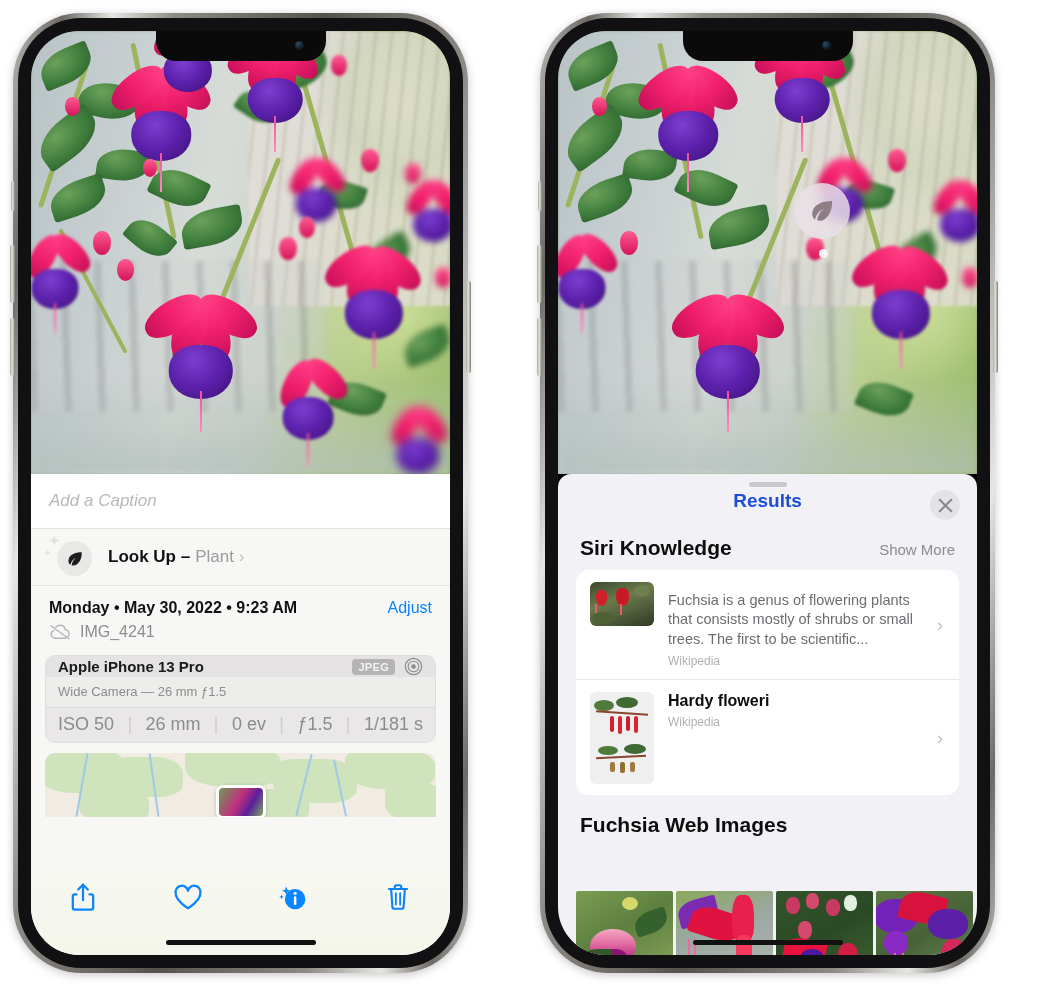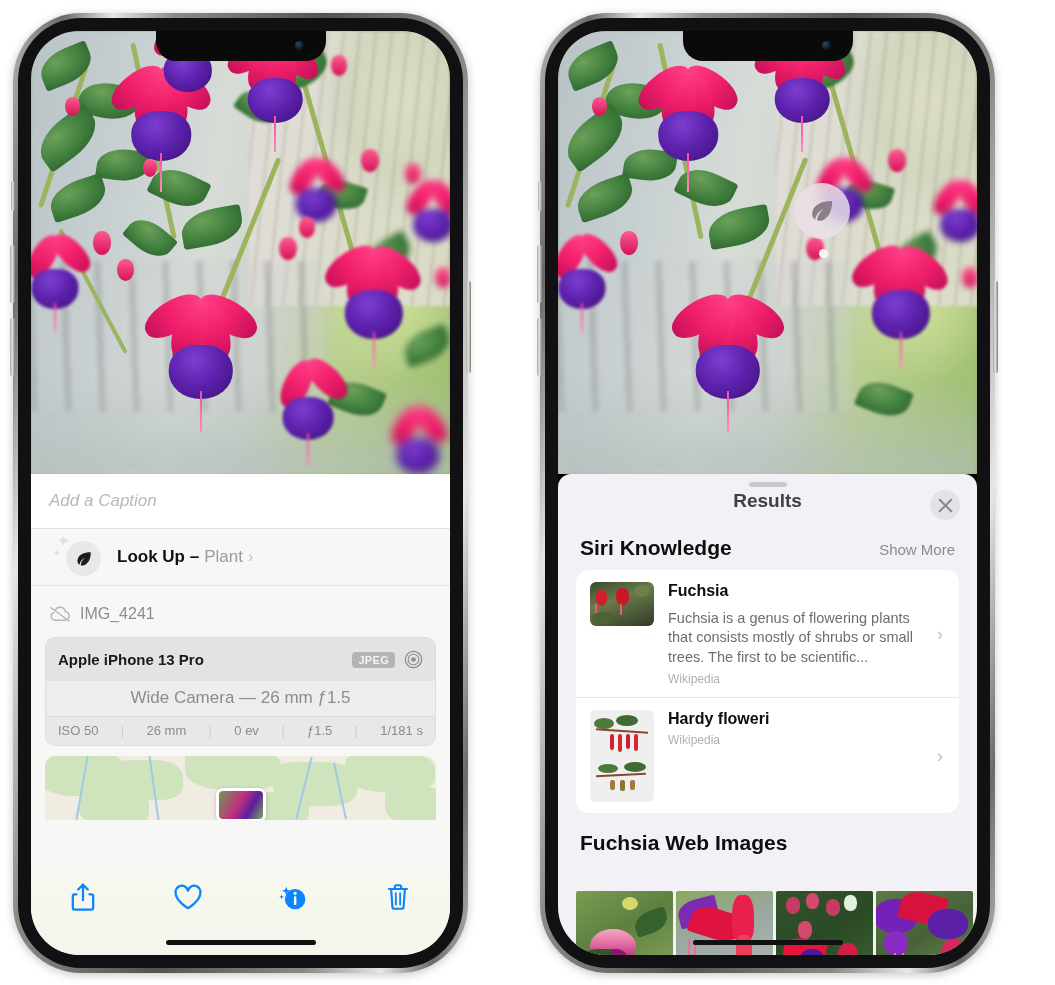--- a/index.html
+++ b/index.html
@@ -147,21 +147,21 @@
     background: #f7f7f5;
   }
   .caption-row {
     height: 55px; background: #fff;
     display: flex; align-items: center; padding: 0 18px;
     border-bottom: .5px solid #e2e2e0;
   }
   .caption-ph { font-size: 17px; color: #b8b8b8; font-style: italic; }
 
   .lookup-row {
-    height: 57px; display: flex; align-items: center; padding: 0 32px;
+    height: 57px; display: flex; align-items: center; padding: 0 23px;
     border-bottom: .5px solid #e2e2e0; position: relative;
   }
   .lookup-ico-wrap { position: relative; width: 38px; height: 38px; margin-right: 16px; }
   .lookup-circle {
     position: absolute; left: 3px; top: 3px;
     width: 35px; height: 35px; border-radius: 50%;
     background: #e8e8e6; display: flex; align-items: center; justify-content: center;
   }
   .sparkle { position: absolute; color: #e0e0de; line-height: 1; }
   .sp1 { left: -6px; top: -5px; font-size: 15px; }
@@ -176,41 +176,41 @@
   .adjust { font-size: 16px; color: #0a84ff; }
   .meta-line2 { display: flex; align-items: center; margin-top: 6px; gap: 9px; }
   .meta-file { font-size: 16px; color: #8d8d8d; }
 
   .exif-card {
     margin: 4px 14px 0; border-radius: 10px; overflow: hidden;
     background: #eceaea; border: .5px solid #e0dedd;
   }
   .exif-head {
     display: flex; align-items: center; justify-content: space-between;
-    padding: 12px 12px; background: #e4e2e2;
+    padding: 1px 12px; background: #e4e2e2;
   }
   .exif-device { font-size: 15px; font-weight: 700; color: #1a1a1a; }
   .exif-head-right { display: flex; align-items: center; gap: 9px; }
   .jpeg-pill {
     background: #b5b3b3; color: #f3f3f3; font-size: 11px; font-weight: 700;
     padding: 2px 6px; border-radius: 4px; letter-spacing: .3px;
   }
   .exif-body { padding: 7px 12px 8px; background: #ededeb; }
-  .exif-row { font-size: 17px; color: #8c8c8c; text-align: center; }
+  .exif-row { font-size: 13px; color: #8c8c8c; }
   .exif-row2 { display: flex; align-items: center; justify-content: space-between; margin-top: 3px; }
   .vibrant-pill {
     border: 1px solid #b6b4b4; color: #8c8c8c; font-size: 11px;
     padding: 2px 9px; border-radius: 9px; letter-spacing: .4px;
   }
   .exif-foot {
     display: flex; align-items: center; justify-content: space-between;
     padding: 6px 12px 7px; background: #e9e7e7;
     border-top: .5px solid #dcdada;
   }
-  .exif-foot span { font-size: 13px; color: #8c8c8c; }
+  .exif-foot span { font-size: 18px; color: #8c8c8c; }
   .exif-div { color: #cfcdcd !important; }
 
   
   .map-wrap {
     margin: 10px 14px 0; height: 64px; border-radius: 10px 10px 0 0; overflow: hidden;
     position: relative;
     background: #f0ece2;
   }
   .map-green { position: absolute; border-radius: 26% 40% 32% 44%; background: #cfe3bd; }
   .map-water { position: absolute; background: #9fc9e8; }
@@ -238,21 +238,21 @@
     z-index: 30;
   }
   .grabber {
     position: absolute; left: 50%; transform: translateX(-50%); top: 8px;
     width: 38px; height: 5px; border-radius: 3px; background: #c9c8cd;
   }
   .sheet-head {
     height: 54px; display: flex; align-items: center; justify-content: center;
     position: relative;
   }
-  .sheet-title { font-size: 19px; font-weight: 700; color: #404040; }
+  .sheet-title { font-size: 19px; font-weight: 700; color: #1d4ed8; }
   .close-btn {
     position: absolute; right: 17px; top: 16px;
     width: 30px; height: 30px; border-radius: 50%;
     background: #e3e2e7; display: flex; align-items: center; justify-content: center;
   }
 
   .sec-head {
     display: flex; align-items: baseline; justify-content: space-between;
     padding: 8px 22px 10px;
   }
@@ -421,20 +421,24 @@
                 <path d="M20 4C12 4 5 7 4.2 13.4c-.3 2.3.6 4.4 2.3 5.6.5-3.6 3-7 6.8-8.6-2.9 2.2-4.8 5.3-5.3 9 1.9.7 4.2.4 6.1-.9C18.6 15.5 20.4 9.6 20 4z" fill="#1d1d1f"></path>
               </svg>
             </div>
           </div>
           <span class="lookup-label">Look Up –</span>
           <span class="lookup-sub">Plant</span>
           <span class="chev-small">›</span>
         </div>
 
         <div class="meta-block">
+          <div class="meta-line1">
+            <span class="meta-date">Monday • May 30, 2022 • 9:23 AM</span>
+            <span class="adjust">Adjust</span>
+          </div>
           <div class="meta-line2">
             <span>
               <svg width="22" height="16" viewBox="0 0 26 18" aria-hidden="true">
                 <path d="M7.2 16.3h11.3c3 0 5.3-2.2 5.3-5 0-2.6-1.9-4.7-4.4-5-.6-3-3.2-5.2-6.4-5.2-2 0-3.8.9-5 2.3" fill="none" stroke="#b6b6b6" stroke-width="1.7" stroke-linecap="round"></path>
                 <path d="M7.2 16.3c-2.6 0-4.7-2-4.7-4.5 0-2.1 1.4-3.9 3.4-4.4" fill="none" stroke="#b6b6b6" stroke-width="1.7" stroke-linecap="round"></path>
                 <line x1="2.2" y1="1.6" x2="23.6" y2="17" stroke="#b6b6b6" stroke-width="1.7" stroke-linecap="round"></line>
               </svg>
             </span>
             <span class="meta-file">IMG_4241</span>
           </div>
@@ -655,21 +659,20 @@
           <div class="kcard">
             <div class="kthumb land">
               <div style="position:absolute;left:6px;top:8px;width:11px;height:16px;border-radius:40% 40% 50% 50%;background:#d31f2a;"></div>
               <div style="position:absolute;left:5px;top:22px;width:2px;height:9px;background:#e8606a;"></div>
               <div style="position:absolute;left:26px;top:6px;width:13px;height:18px;border-radius:40% 40% 50% 50%;background:#c81a26;"></div>
               <div style="position:absolute;left:30px;top:22px;width:2px;height:11px;background:#e8606a;"></div>
               <div style="position:absolute;left:44px;top:3px;width:16px;height:12px;border-radius:50%;background:#6d7f4a;"></div>
               <div style="position:absolute;left:2px;top:30px;width:22px;height:12px;border-radius:50%;background:#4e6234;"></div>
             </div>
             <div class="kbody">
-              <div class="ktitle">Fuchsia</div>
               <div class="kdesc">Fuchsia is a genus of flowering plants that consists mostly of shrubs or small trees. The first to be scientific...</div>
               <div class="ksrc">Wikipedia</div>
             </div>
             <span class="kchev">›</span>
           </div>
 
           <div class="kcard">
             <div class="kthumb port">
               <div style="position:absolute;left:4px;top:8px;width:20px;height:11px;border-radius:50%;background:#4f7a3c;"></div>
               <div style="position:absolute;left:26px;top:5px;width:22px;height:11px;border-radius:50%;background:#3f6a33;"></div>

